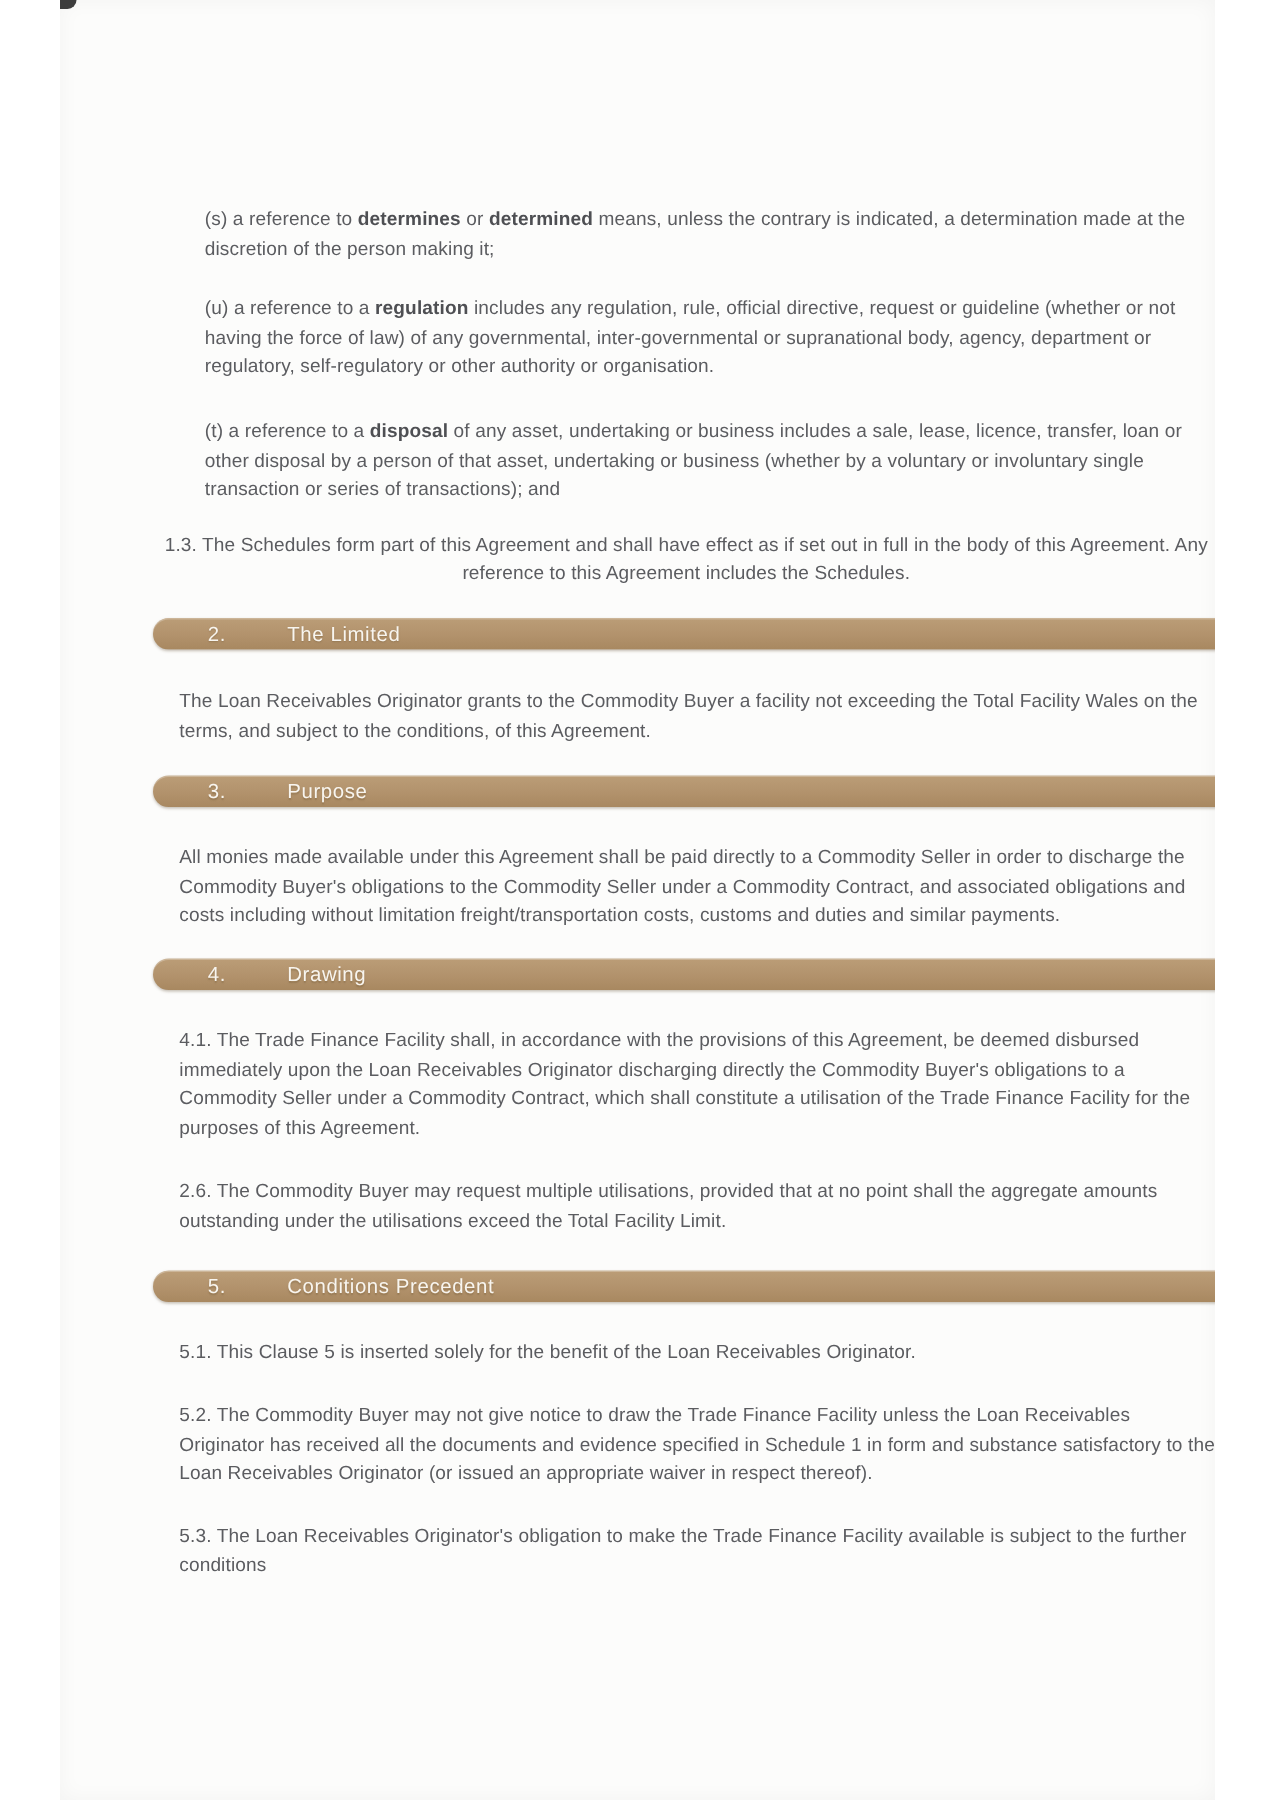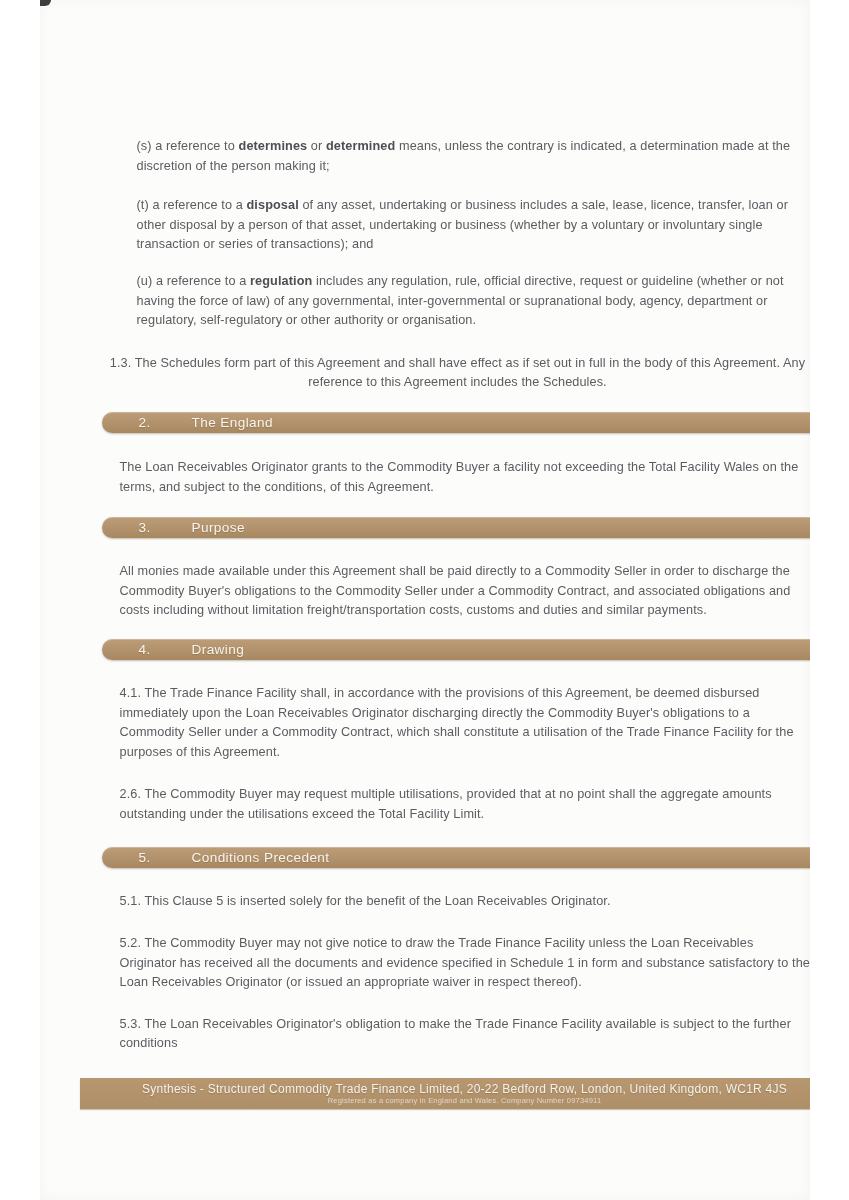--- a/index.html
+++ b/index.html
@@ -80,29 +80,29 @@
 </head>
 <body>
 
 <div class="page">
   <div class="scan-mark"></div>
 
   <div class="content">
 
     <p class="def mb20"><span>(s) a reference to </span><b>determines</b><span> or </span><b>determined</b><span> means, unless the contrary is indicated, a determination made at the discretion of the person making it;</span></p>
 
+    <p class="def mb23"><span>(u) a reference to a </span><b>regulation</b><span> includes any regulation, rule, official directive, request or guideline (whether or not having the force of law) of any governmental, inter-governmental or supranational body, agency, department or regulatory, self-regulatory or other authority or organisation.</span></p>
+
     <p class="def mb17"><span>(t) a reference to a </span><b>disposal</b><span> of any asset, undertaking or business includes a sale, lease, licence, transfer, loan or other disposal by a person of that asset, undertaking or business (whether by a voluntary or involuntary single transaction or series of transactions); and</span></p>
-
-    <p class="def mb23"><span>(u) a reference to a </span><b>regulation</b><span> includes any regulation, rule, official directive, request or guideline (whether or not having the force of law) of any governmental, inter-governmental or supranational body, agency, department or regulatory, self-regulatory or other authority or organisation.</span></p>
 
     <p class="c13 mb19">1.3. The Schedules form part of this Agreement and shall have effect as if set out in full in the body of this Agreement. Any reference to this Agreement includes the Schedules.</p>
 
     <div class="bar mb25">
       <span class="bar-num">2.</span>
-      <span class="bar-title">The England</span>
+      <span class="bar-title">The Limited</span>
     </div>
     <p class="body-p mb20">The Loan Receivables Originator grants to the Commodity Buyer a facility not exceeding the Total Facility Wales on the terms, and subject to the conditions, of this Agreement.</p>
 
     <div class="bar mb24">
       <span class="bar-num">3.</span>
       <span class="bar-title">Purpose</span>
     </div>
     <p class="body-p mb18">All monies made available under this Agreement shall be paid directly to a Commodity Seller in order to discharge the Commodity Buyer's obligations to the Commodity Seller under a Commodity Contract, and associated obligations and costs including without limitation freight/transportation costs, customs and duties and similar payments.</p>
 
     <div class="bar mb24">
@@ -115,18 +115,13 @@
     <div class="bar mb24">
       <span class="bar-num">5.</span>
       <span class="bar-title">Conditions Precedent</span>
     </div>
     <p class="body-p mb22">5.1. This Clause 5 is inserted solely for the benefit of the Loan Receivables Originator.</p>
     <p class="body-p mb22">5.2. The Commodity Buyer may not give notice to draw the Trade Finance Facility unless the Loan Receivables Originator has received all the documents and evidence specified in Schedule 1 in form and substance satisfactory to the Loan Receivables Originator (or issued an appropriate waiver in respect thereof).</p>
     <p class="body-p">5.3. The Loan Receivables Originator's obligation to make the Trade Finance Facility available is subject to the further conditions</p>
 
   </div>
 
-  <div class="footer">
-    <div class="footer-line1">Synthesis - Structured Commodity Trade Finance Limited, 20-22 Bedford Row, London, United Kingdom, WC1R 4JS</div>
-    <div class="footer-line2">Registered as a company in England and Wales. Company Number 09734911</div>
-    <div class="page-badge">6</div>
-  </div>
 </div>
 
 </body></html>

